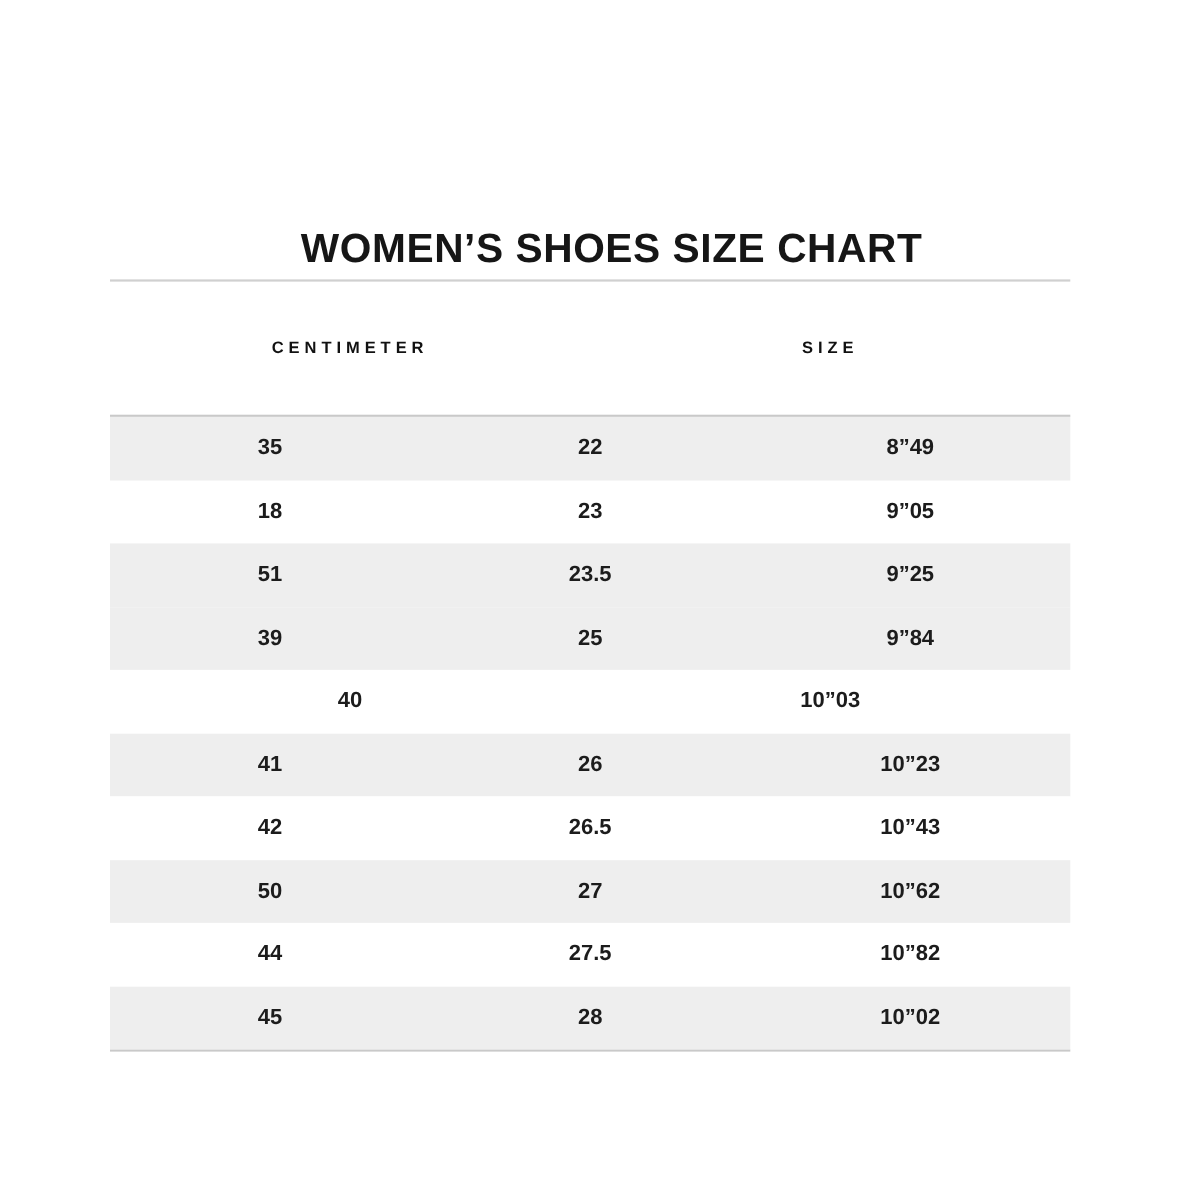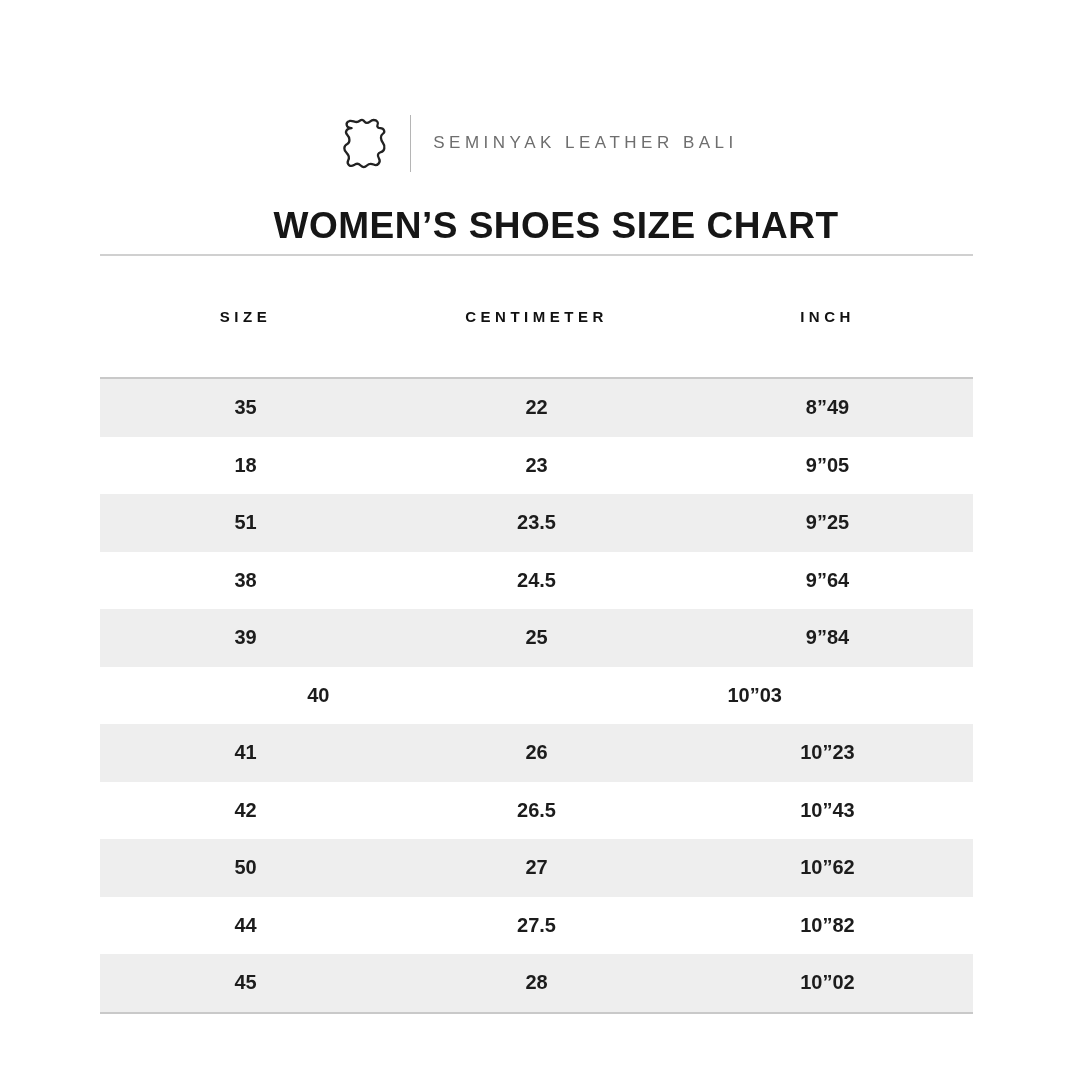--- a/index.html
+++ b/index.html
@@ -25,78 +25,45 @@
   .tbody { border-top:2px solid #c9c9c9; border-bottom:2px solid #c9c9c9; }
   .trow { display:flex; height:57.5px; align-items:center; background:#ffffff; }
   .trow.striped { background:#eeeeee;justify-content:space-between; }
   .tcell { flex:1; text-align:center; font-size:20px; font-weight:700; color:#1c1c1c; }
 </style>
 </head>
 <body>
 
 <div class="page">
 
-  <div class="brand-row">
-    <svg class="brand-logo" viewBox="0 0 48 58" fill="none" xmlns="http://www.w3.org/2000/svg">
-      <path d="M10,13
-               C4,13 3,7 8,5.5
-               C11,4.7 13,7 16,6.5
-               C18,6.2 19,4 21.5,4.5
-               C23.5,5 23.5,7.5 26,7.5
-               C29,7.5 29.5,4.5 33,4.5
-               C36.5,4.5 38.5,7 37,10
-               C36.2,11.7 38,13 40,13
-               C44,13.2 45.5,17 42.5,19
-               C39.5,21 40.5,25 42.5,28
-               C45.5,32 44.5,37 40.5,38
-               C37.5,38.8 36.5,41.5 38.5,44.5
-               C41,48.5 37,53 33,51
-               C30,49.5 28,50 26,52
-               C24,54 21.5,54 19.5,52
-               C17.5,50 15,49.5 12.5,51.5
-               C8.5,54 4.5,50.5 6.5,46.5
-               C8,43.5 7,41 5,39
-               C1.5,36 1.5,31.5 5.5,29.5
-               C8.5,28 8.5,23 5.5,20
-               C2.5,17 5,13 10,13 Z" stroke="#222222" stroke-width="2.4" stroke-linejoin="round" stroke-linecap="round"></path>
-    </svg>
-    <div class="brand-divider"></div>
-    <div class="brand-name">SEMINYAK LEATHER BALI</div>
-  </div>
 
   <h1 class="page-title">WOMEN’S SHOES SIZE CHART</h1>
 
   <div class="top-rule"></div>
 
   <div class="size-table">
     <div class="thead">
+      <div class="tcell">CENTIMETER</div>
       <div class="tcell">SIZE</div>
-      <div class="tcell">CENTIMETER</div>
-      <div class="tcell">INCH</div>
     </div>
     <div class="tbody">
         <div class="trow striped">
           <div class="tcell">35</div>
           <div class="tcell">22</div>
           <div class="tcell">8”49</div>
         </div>
         <div class="trow">
           <div class="tcell">18</div>
           <div class="tcell">23</div>
           <div class="tcell">9”05</div>
         </div>
         <div class="trow striped">
           <div class="tcell">51</div>
           <div class="tcell">23.5</div>
           <div class="tcell">9”25</div>
-        </div>
-        <div class="trow">
-          <div class="tcell">38</div>
-          <div class="tcell">24.5</div>
-          <div class="tcell">9”64</div>
         </div>
         <div class="trow striped">
           <div class="tcell">39</div>
           <div class="tcell">25</div>
           <div class="tcell">9”84</div>
         </div>
         <div class="trow">
           <div class="tcell">40</div>
           <div class="tcell">10”03</div>
         </div>

